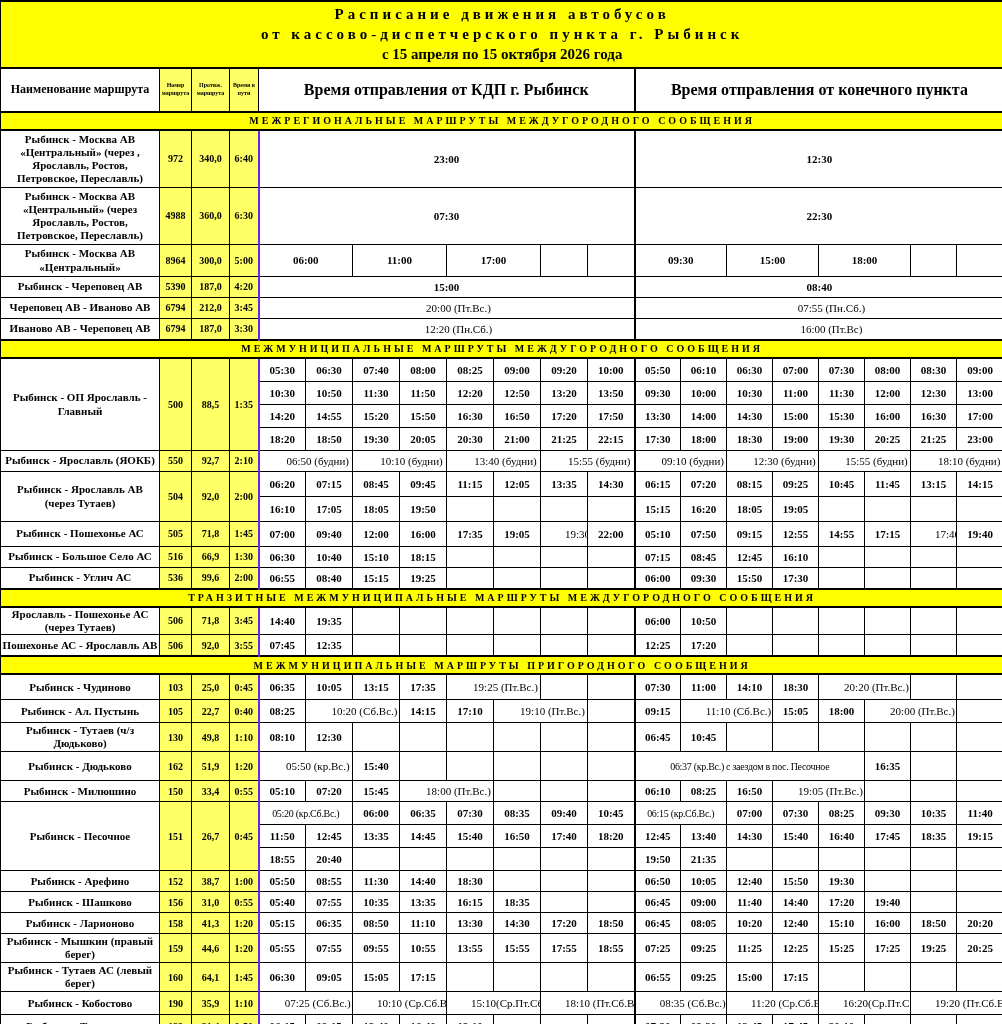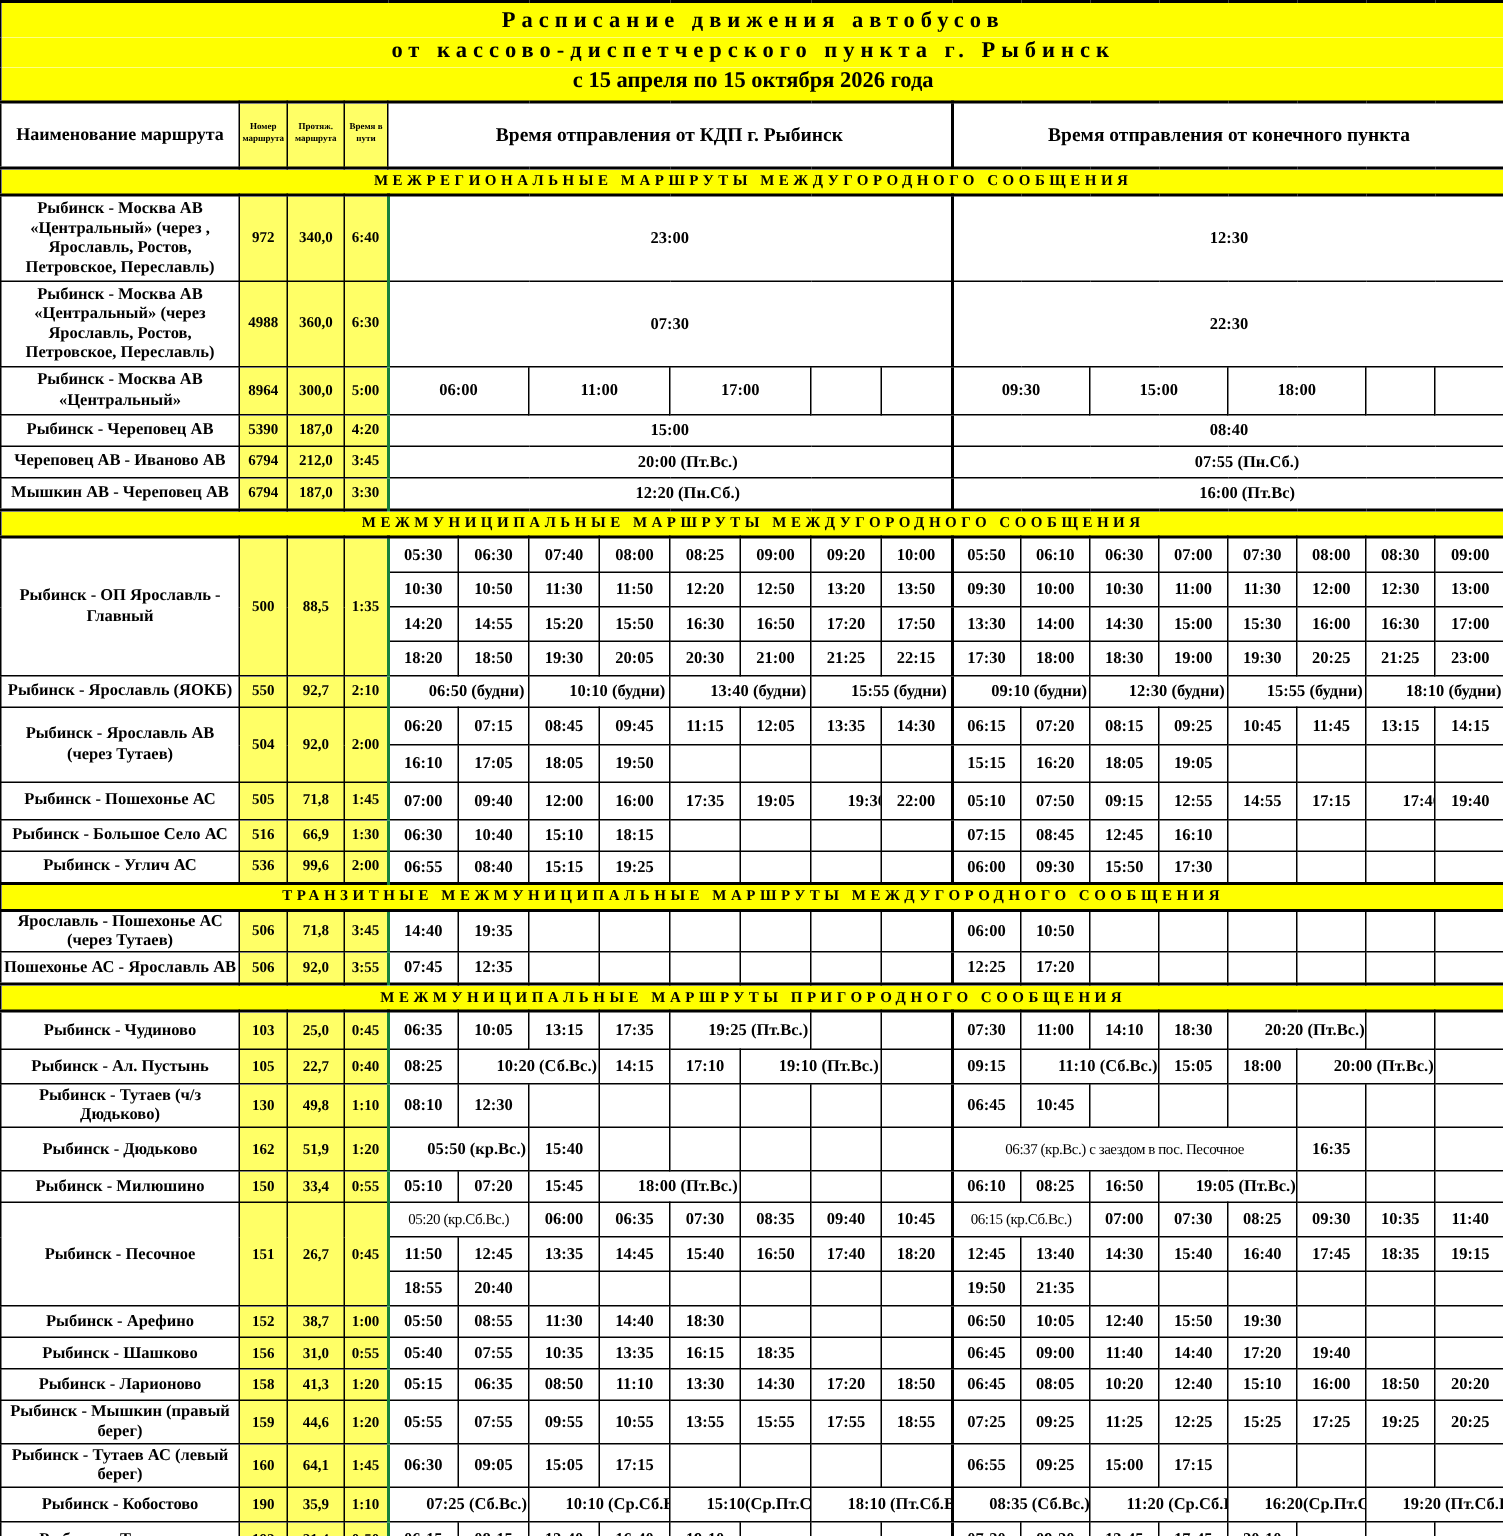--- a/index.html
+++ b/index.html
@@ -5,28 +5,28 @@
   html,body{margin:0;padding:0;background:#fff;}
   body{width:1002px;height:1024px;overflow:hidden;font-family:"Liberation Serif","DejaVu Serif",serif;}
   table{border-collapse:collapse;table-layout:fixed;width:1002px;}
   td{border:1px solid #000;padding:0;text-align:center;vertical-align:middle;font-size:11px;font-weight:bold;color:#000;line-height:1.15;overflow:hidden;white-space:nowrap;}
   .title{background:#ffff00;font-size:15px;letter-spacing:4px;height:20px;border-bottom:none;border-top:none;}
   .title.t1{border-top:2px solid #000;padding-top:3px;}
   .title.t3{letter-spacing:0;font-size:15px;border-bottom:2px solid #000;padding-bottom:2px;}
   .hdr td{height:42px;background:#fff;}
   .hdr .name{font-size:12px;}
   .hdr .small{background:#ffff66;font-size:6px;font-weight:bold;white-space:normal;line-height:1.3;}
-  .hdr .big{font-size:13px;}
+  .hdr .big{font-size:16px;}
   .sec td{background:#ffff00;font-size:10px;letter-spacing:3px;height:16px;border-top:2px solid #000;border-bottom:2px solid #000;}
   td.rname{font-size:11px;white-space:normal;line-height:1.2;}
   td.y{background:#ffff66;font-size:10px;}
-  td.n{font-weight:bold;font-size:11px;padding-left:24px;}
+  td.n{font-weight:normal;font-size:11px;padding-left:24px;}
   td.sm{font-size:10px;font-weight:normal;letter-spacing:-0.3px;}
   td.blk{border-left:2px solid #000;}
-  td.gap{border-right:2px solid #15803d;} .r20 td{height:20px;} .r22 td{height:22px;} .r24 td{height:24px;}
+  td.gap{border-right:2px solid #6d28d9;} .r20 td{height:20px;} .r22 td{height:22px;} .r24 td{height:24px;}
   .r28 td{height:28px;} .r31 td{height:31px;} .r56 td{height:56px;}
 </style>
 </head>
 <body>
 
 <table>
   <colgroup>
     <col style="width:159px">
       <col style="width:32px">
       <col style="width:38px">
@@ -111,21 +111,21 @@
       </tr>
       <tr class="r20">
         <td class="rname" rowspan="1">Череповец АВ - Иваново АВ</td>
         <td class="y" rowspan="1">6794</td>
         <td class="y" rowspan="1">212,0</td>
         <td class="y gap" rowspan="1">3:45</td>
         <td class="n" colspan="8">20:00 (Пт.Вс.)</td>
         <td class="n blk" colspan="8">07:55 (Пн.Сб.)</td>
       </tr>
       <tr class="r20">
-        <td class="rname" rowspan="1">Мышкин АВ - Череповец АВ</td>
+        <td class="rname" rowspan="1">Иваново АВ - Череповец АВ</td>
         <td class="y" rowspan="1">6794</td>
         <td class="y" rowspan="1">187,0</td>
         <td class="y gap" rowspan="1">3:30</td>
         <td class="n" colspan="8">12:20 (Пн.Сб.)</td>
         <td class="n blk" colspan="8">16:00 (Пт.Вс)</td>
       </tr>
       <tr class="sec">
         <td colspan="20">МЕЖМУНИЦИПАЛЬНЫЕ МАРШРУТЫ МЕЖДУГОРОДНОГО СООБЩЕНИЯ</td>
       </tr>
       <tr class="r22">

